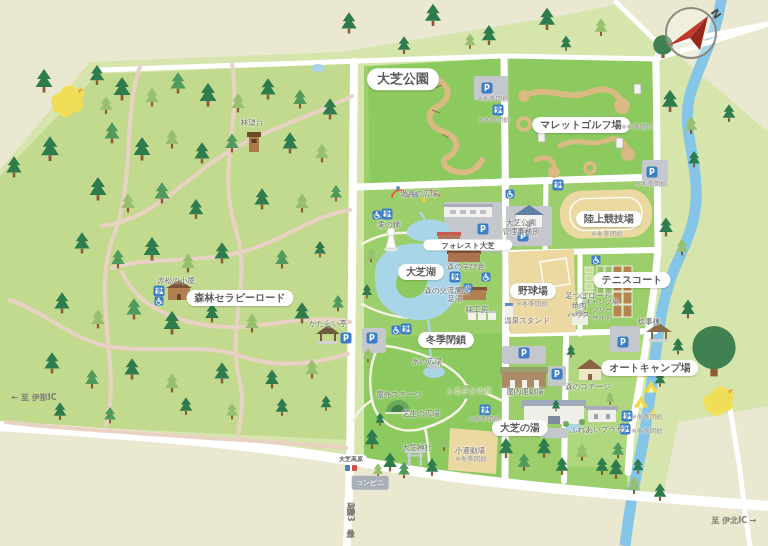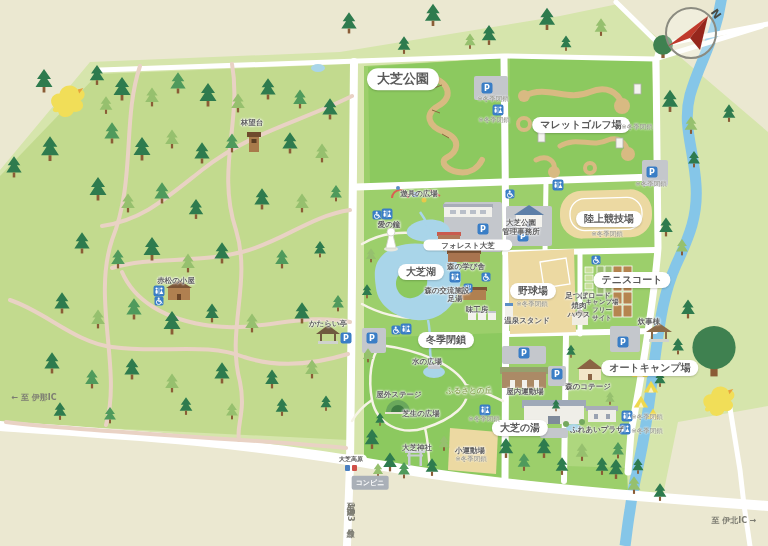--- a/index.html
+++ b/index.html
@@ -8,28 +8,28 @@
   .map svg{position:absolute;left:0;top:0;}
   .overlay{position:absolute;inset:0;}
   .lbl{position:absolute;transform:translate(-50%,-50%);text-align:center;
        white-space:pre-line;line-height:1.2;}
   .pill{background:#fff;border-radius:10px;padding:2px 8px;font-weight:bold;
         color:#5a5a5a;font-size:10px;white-space:nowrap;
         box-shadow:0 1px 2px rgba(0,0,0,.18);}
   .pill-lg{font-size:13px;padding:3px 10px;border-radius:12px;}
   .pill-xs{font-size:7.5px;padding:1px 18px;border-radius:7px;box-shadow:0 1px 1px rgba(0,0,0,.15);}
   .pill-bus{font-size:6px;padding:1px 4px;border-radius:5px;box-shadow:none;}
-  .sm{font-size:7.5px;color:#5f5f5f;font-weight:bold;
+  .sm{font-size:7.5px;color:#5f5f5f;font-weight:normal;
       text-shadow:0 0 2px #fff,0 0 2px #fff,0 0 3px #fff;}
   .sm-green{color:#8fa85c;text-align:center;}
   .note{position:absolute;transform:translate(-50%,-50%);font-size:6.5px;
         color:#8b8b82;white-space:nowrap;text-shadow:0 0 2px #fff,0 0 2px #fff;}
   .roadlbl{font-size:8px;color:#7c7c72;font-weight:bold;white-space:nowrap;}
   .vert{writing-mode:vertical-rl;letter-spacing:1px;}
-  .box{background:#aab0b8;color:#fff;font-size:7px;font-weight:bold;
+  .box{background:#aab0b8;color:#fff;font-size:7px;font-weight:normal;
        padding:3px 4px;border-radius:2px;white-space:nowrap;}
 </style>
 </head>
 <body>
 
 <div class="map">
 <svg width="768" height="546" viewBox="0 0 768 546">
 <defs>
   <g id="pd">
           <path d="M0,-13 L7,-3 L-7,-3 Z M0,-8 L8.5,5 L-8.5,5 Z" fill="#2e7b4e"></path>
@@ -471,20 +471,21 @@
   <use href="#hc-ic" transform="translate(596,260)"></use>
   <use href="#on-ic" transform="translate(468,288)"></use>
   <rect x="345" y="465" width="5" height="6" rx="1" fill="#4a7fc0"></rect>
   <rect x="352" y="465" width="5" height="6" rx="1" fill="#cf5048"></rect>
 </g>
 </svg>
 
 <div class="overlay">
   <div class="lbl pill pill-lg" style="left:403px;top:79px">大芝公園</div>
   <div class="lbl pill" style="left:581px;top:125px">マレットゴルフ場</div>
+  <div class="lbl pill" style="left:240px;top:298px">森林セラピーロード</div>
   <div class="lbl pill" style="left:421px;top:272px">大芝湖</div>
   <div class="lbl pill" style="left:609px;top:219px">陸上競技場</div>
   <div class="lbl pill" style="left:632px;top:280px">テニスコート</div>
   <div class="lbl pill" style="left:533px;top:291px">野球場</div>
   <div class="lbl pill" style="left:446px;top:340px">冬季閉鎖</div>
   <div class="lbl pill" style="left:520px;top:428px">大芝の湯</div>
   <div class="lbl pill" style="left:650px;top:368px">オートキャンプ場</div>
   <div class="lbl pill pill-xs" style="left:468px;top:245px">フォレスト大芝</div>
   <div class="lbl pill pill-bus" style="left:351px;top:459px">大芝高原</div>
 

